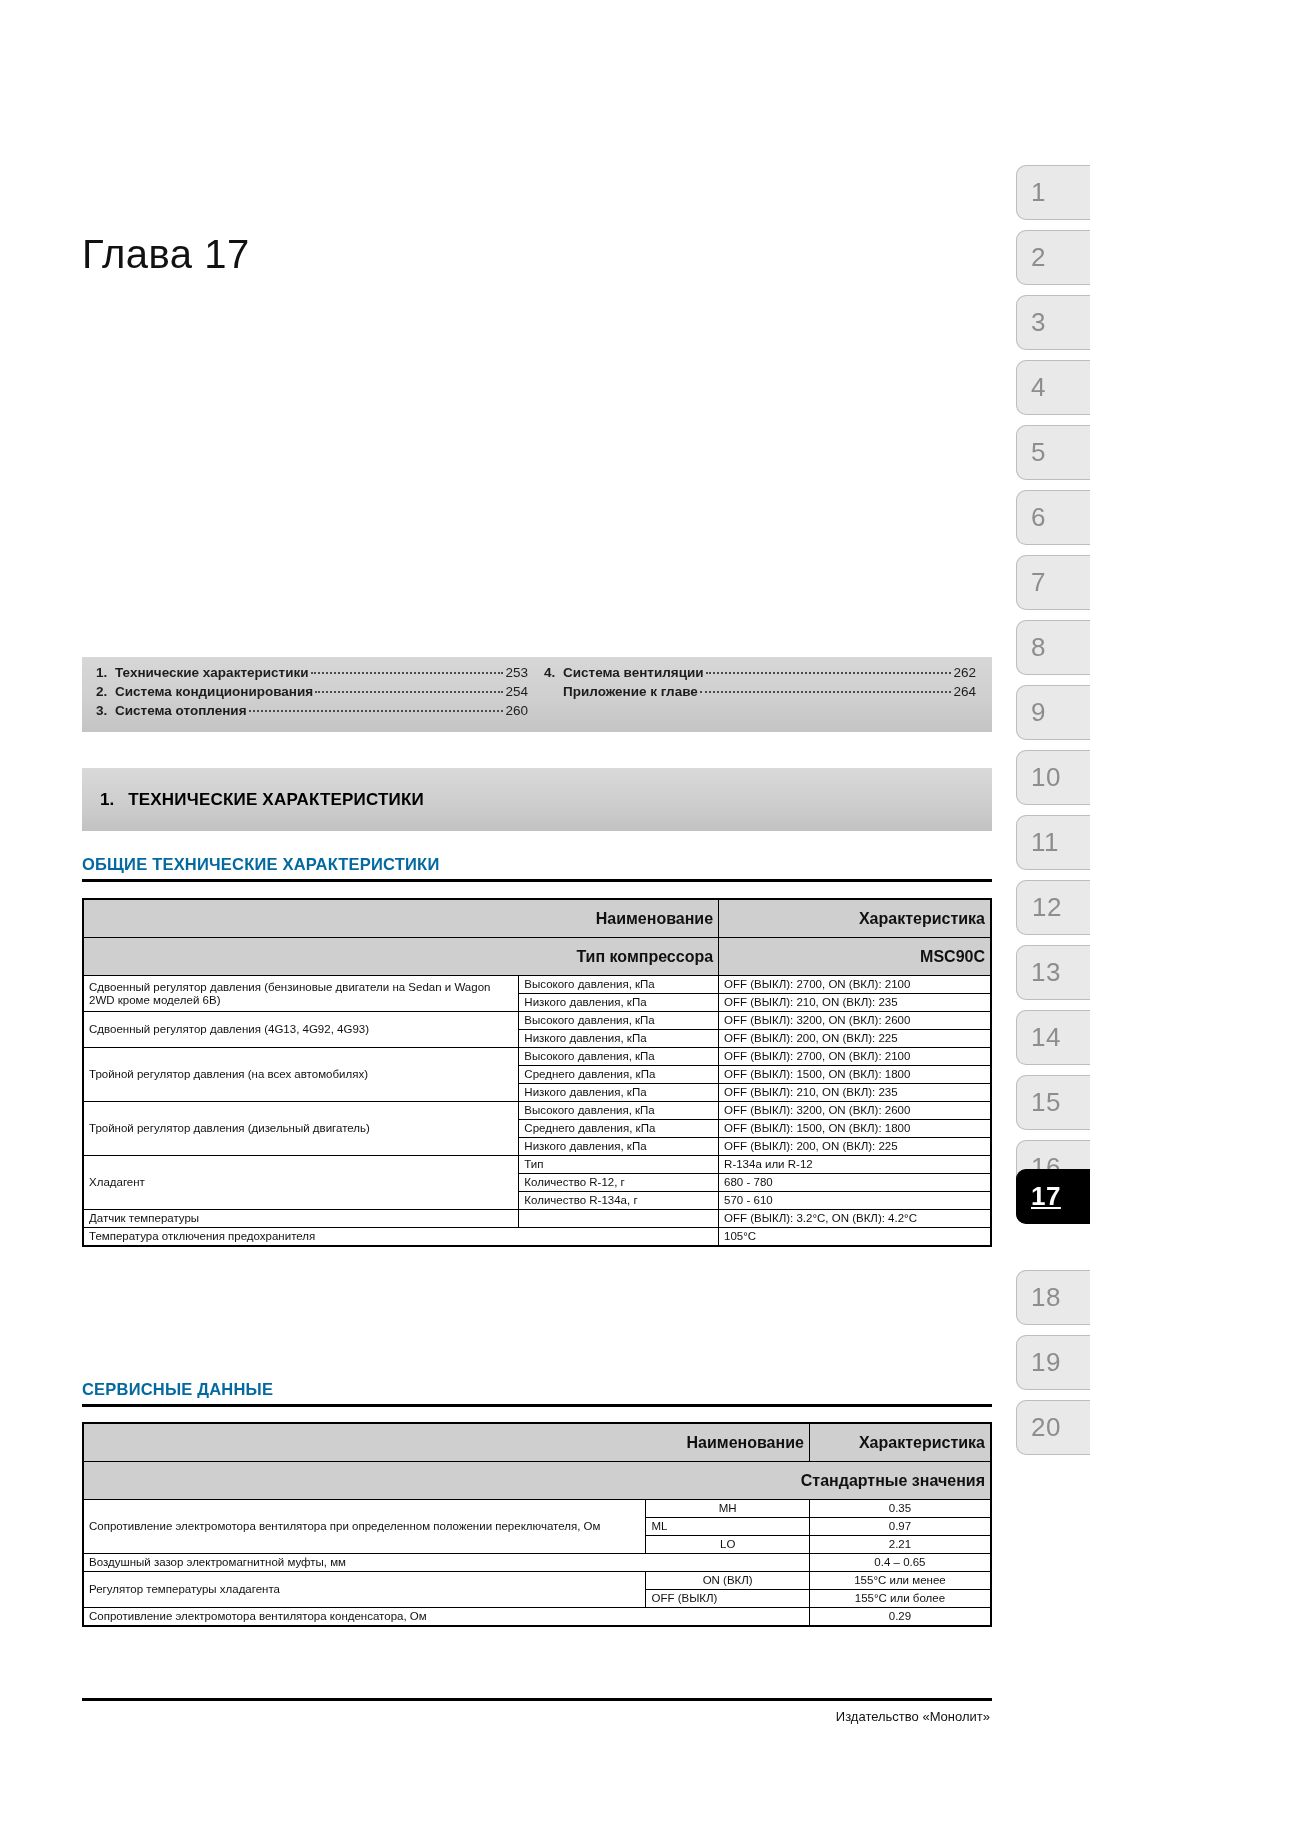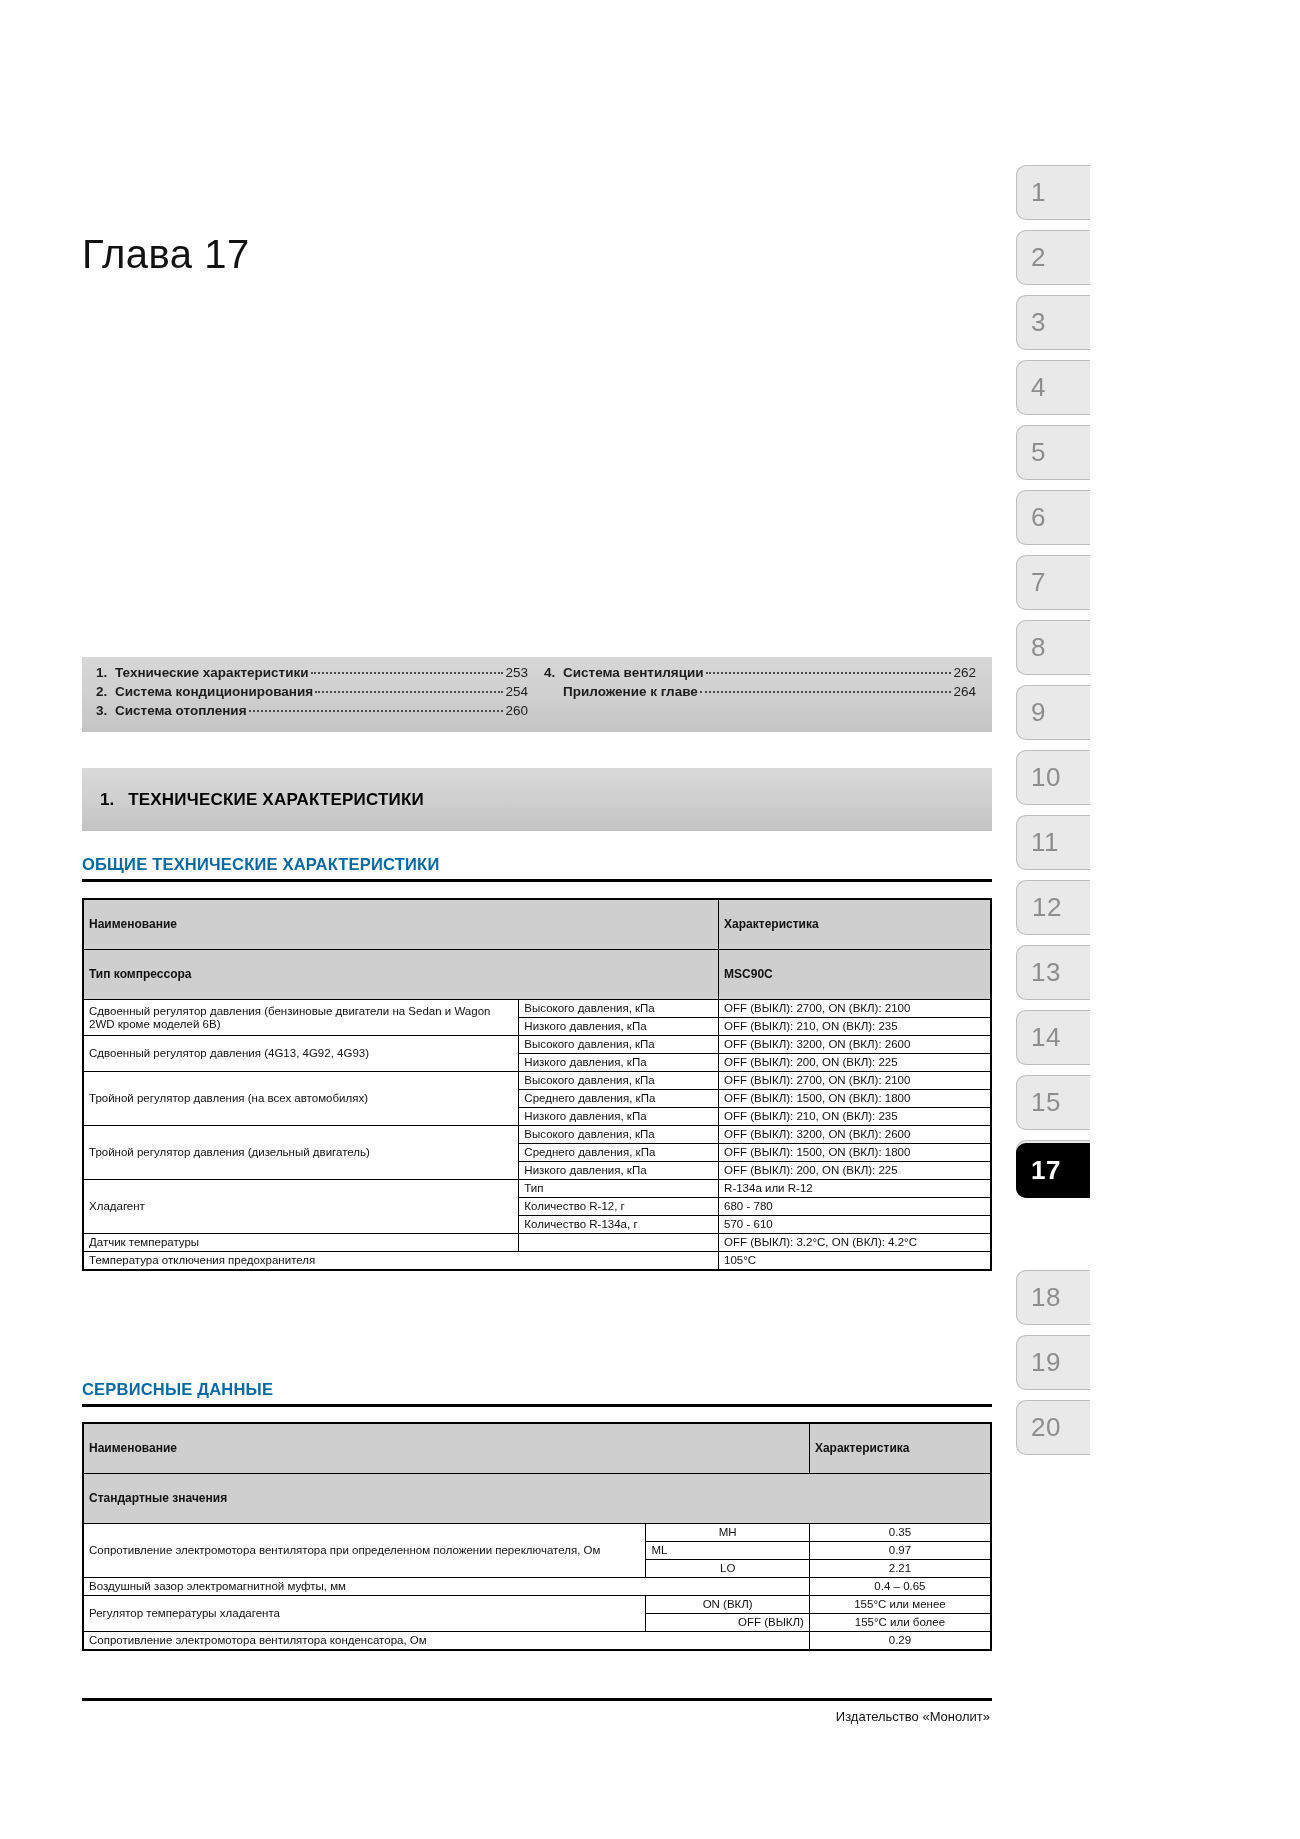--- a/index.html
+++ b/index.html
@@ -87,22 +87,22 @@
     width:910px;left:82px;
     font-size:11.5px;color:#111;
     table-layout:fixed;
   }
   table.spec td,table.spec th{
     border:1px solid #000;
     padding:2px 5px;vertical-align:middle;
     line-height:13px;font-weight:400;
   }
   table.spec th{
-    background:#cfcfcf;text-align:left;font-weight:700;font-size:12px;
-    padding:18px 5px;
+    background:#cfcfcf;text-align:right;font-weight:700;font-size:16px;
+    padding:12px 5px;
   }
   td.c{text-align:center;}
   td.l{text-align:left;}
   .t-outer{border:2.5px solid #000;}
 
   
   .footer-rule{
     position:absolute;left:82px;top:1698px;width:910px;height:3px;background:#000;
   }
   .footer-text{
@@ -157,21 +157,21 @@
       </div>
       <div class="tab" style="top: 845px;">
         <span>14</span>
       </div>
       <div class="tab" style="top: 910px;">
         <span>15</span>
       </div>
       <div class="tab" style="top: 975px;">
         <span>16</span>
       </div>
-      <div class="tab active" style="top: 978px;">
+      <div class="tab active" style="top: 1004px; text-decoration: underline;">
         <span>17</span>
       </div>
       <div class="tab" style="top: 1105px;">
         <span>18</span>
       </div>
       <div class="tab" style="top: 1170px;">
         <span>19</span>
       </div>
       <div class="tab" style="top: 1235px;">
         <span>20</span>
@@ -340,21 +340,21 @@
         <tr>
           <td class="l" colspan="2">Воздушный зазор электромагнитной муфты, мм</td>
           <td class="c">0.4 – 0.65</td>
         </tr>
         <tr>
           <td class="l" rowspan="2">Регулятор температуры хладагента</td>
           <td class="l" style="text-align: center; margin-top: 40px;">ON (ВКЛ)</td>
           <td class="c">155°C или менее</td>
         </tr>
         <tr>
-          <td class="l" style="text-align: right;">OFF (ВЫКЛ)</td>
+          <td class="l" style="text-align: left;">OFF (ВЫКЛ)</td>
           <td class="c">155°C или более</td>
         </tr>
         <tr>
           <td class="l" colspan="2">Сопротивление электромотора вентилятора конденсатора, Ом</td>
           <td class="c">0.29</td>
         </tr>
       </tbody>
     </table>
 
   <div class="footer-rule"></div>

